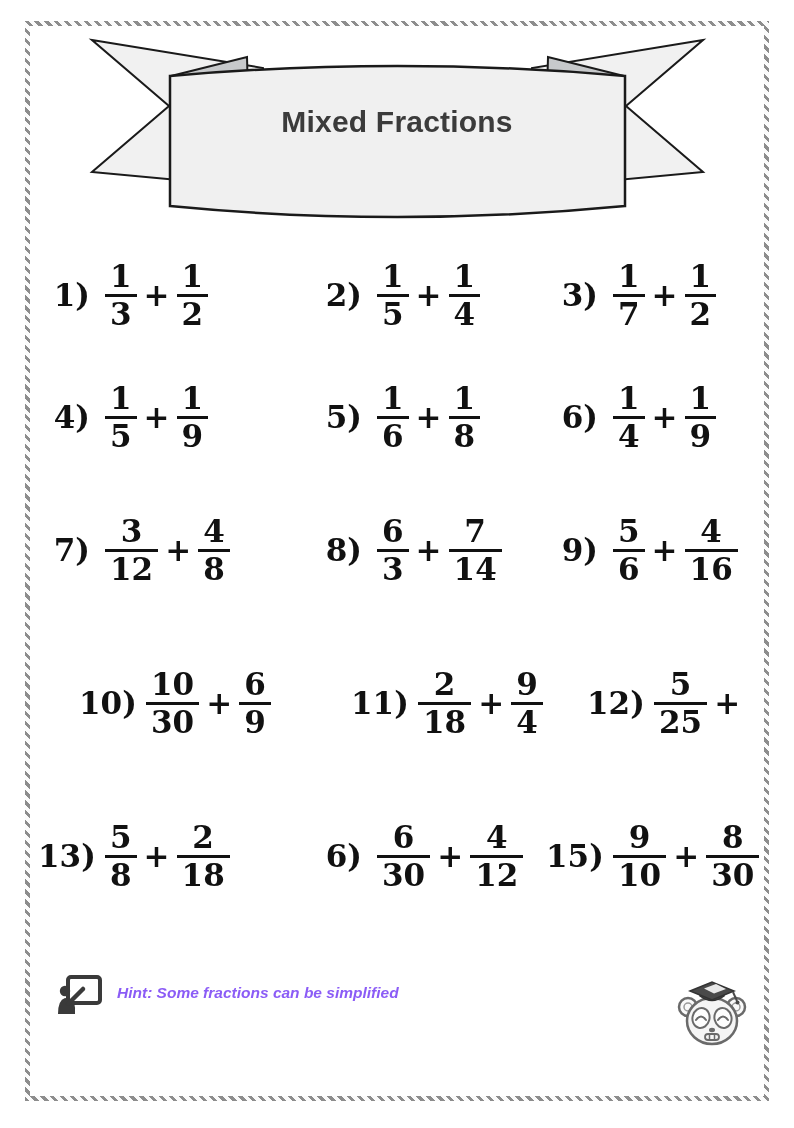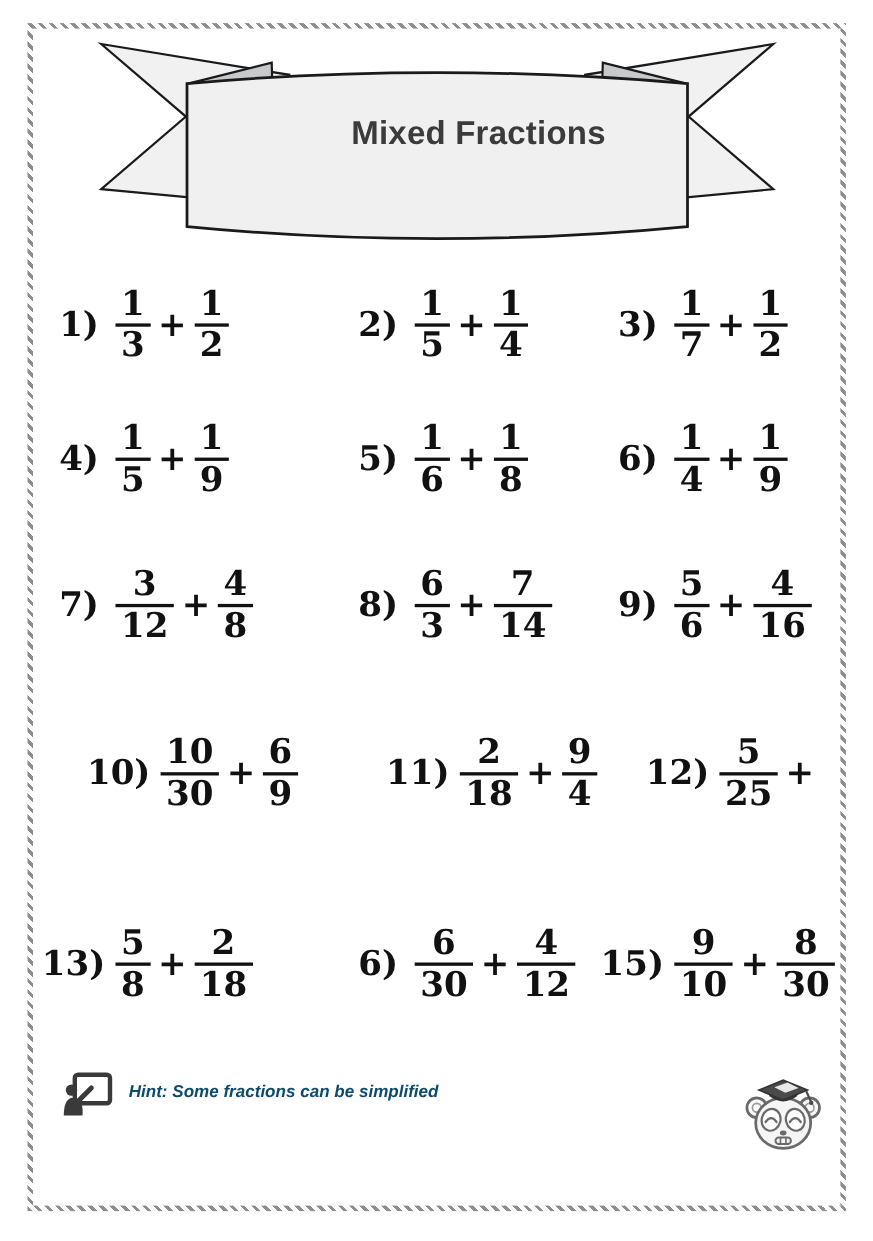--- a/index.html
+++ b/index.html
@@ -14,21 +14,20 @@
     border:5px solid;
     border-image: repeating-linear-gradient(45deg,#8d8d8d 0 3px,#fbfbfb 3px 7px) 5;
   }
   
   .banner{position:absolute;left:85px;top:30px;width:625px;height:195px;}
   .banner svg{position:absolute;left:0;top:0;}
   .banner-text{
     position:absolute;left:85px;top:72px;width:454px;text-align:center;
     font-weight:bold;font-size:30px;line-height:40px;color:#3b3b3b;
     letter-spacing:.2px;
-    padding-left:38px;
   }
   
   .prow{
     position:absolute;left:38px;width:726px;height:112px;
     display:grid;grid-template-columns:272px 236px auto;align-items:center;
   }
   .cell{display:flex;align-items:center;}
   .plabel{
     font-family:"DejaVu Serif",serif;font-weight:bold;font-size:31px;
     width:52px;text-align:right;margin-right:15px;flex:0 0 auto;color:#111;
@@ -40,21 +39,21 @@
   }
   .frac .num{border-bottom:3px solid #111;}
   .plus{
     font-family:"DejaVu Serif",serif;font-weight:bold;font-size:31px;
     margin:0 7px;color:#111;
   }
   
   .hint-icon{position:absolute;left:57px;top:974px;}
   .hint-text{
     position:absolute;left:117px;top:983px;width:330px;
-    font-size:15.5px;line-height:20px;font-weight:bold;font-style:italic;color:#0c4a6e;
+    font-size:15.5px;line-height:20px;font-weight:bold;font-style:italic;color:#8b5cf6;
   }
   
   .panda{position:absolute;left:676px;top:980px;}
 </style>
 </head>
 <body>
 
 <div class="sheet">
 
   <div class="frame"></div>
@@ -219,21 +218,21 @@
         </div>
         <div class="cell">
           <span class="plabel">12)</span>
           <span class="frac">
             <span class="num">5</span>
             <span class="den">25</span>
           </span>
           <span class="plus">+</span>
         </div>
       </div>
-      <div class="prow" style="top: 820px;">
+      <div class="prow" style="top: 800px;">
         <div class="cell">
           <span class="plabel">13)</span>
           <span class="frac">
             <span class="num">5</span>
             <span class="den">8</span>
           </span>
           <span class="plus">+</span>
           <span class="frac">
             <span class="num">2</span>
             <span class="den">18</span>

